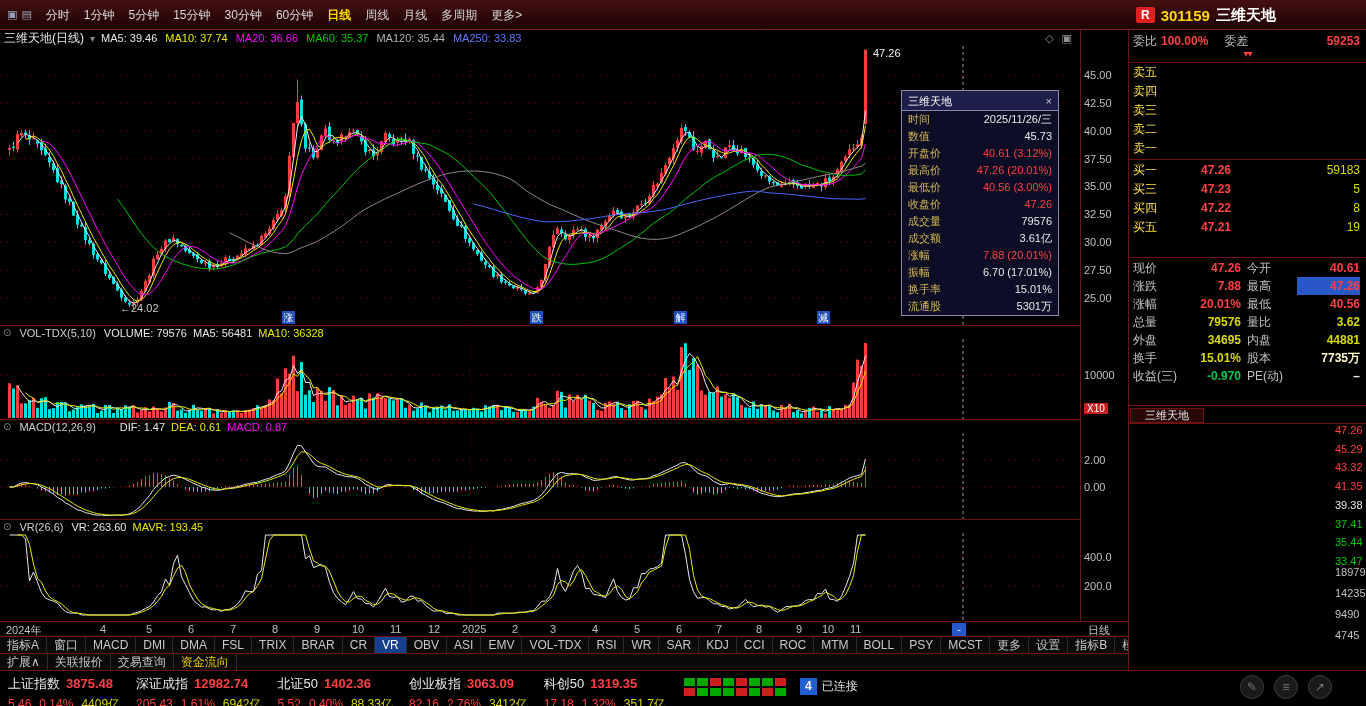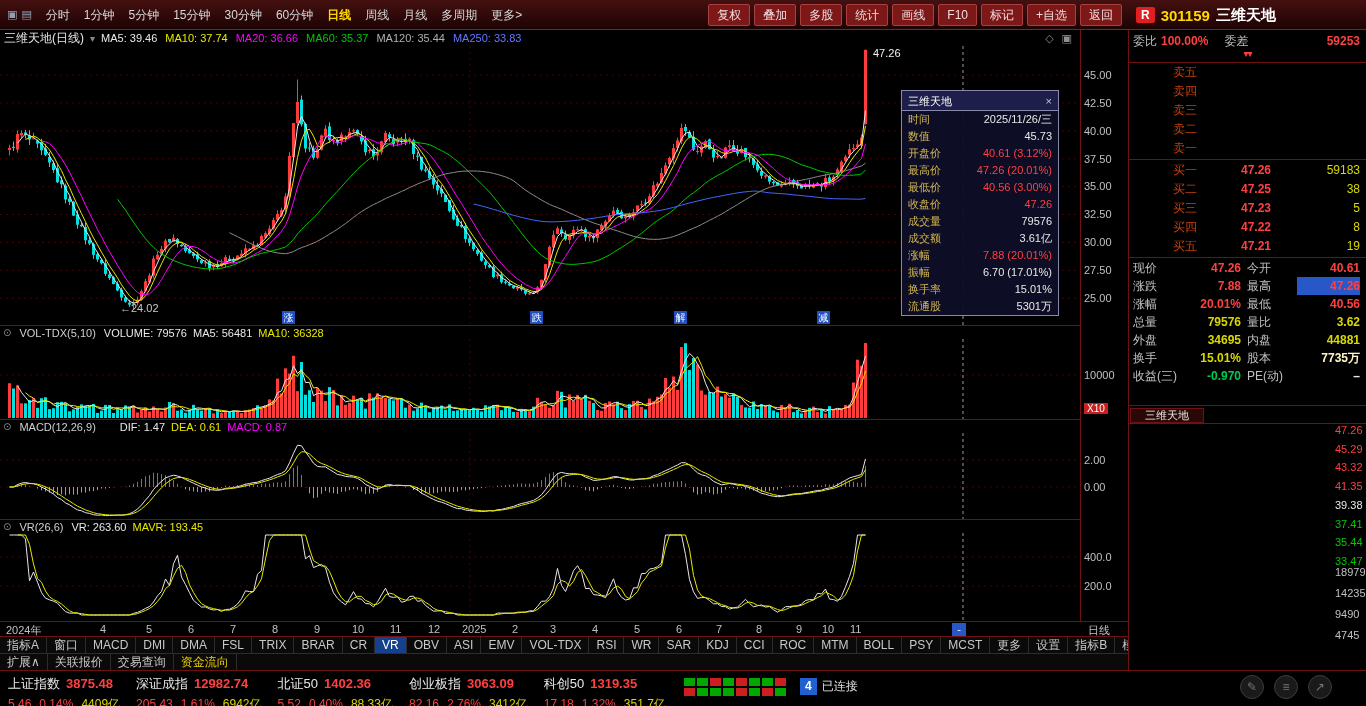--- a/index.html
+++ b/index.html
@@ -76,21 +76,21 @@
 .rp-l{color:#c0c0c0;margin-right:4px;}
 .rp-vr{color:#ff4040;font-weight:bold;}
 .rp-l2{margin-left:16px;}
 .rp-last{margin-left:auto;}
 #rp-arrow{position:absolute;top:19px;left:0;right:0;height:12px;text-align:center;color:#ff4040;
   font-size:10px;line-height:10px;letter-spacing:-1px;cursor:pointer;}
 .rp-div{position:absolute;left:0;right:0;height:1px;background:#701010;}
 #rp-sells{position:absolute;top:33px;left:0;right:0;}
 #rp-buys{position:absolute;top:131px;left:0;right:0;}
 .bs-row{display:flex;height:19px;line-height:19px;padding:0 6px 0 4px;}
-.bs-label{width:34px;color:#c2410c;margin-left:40px;}
+.bs-label{width:34px;color:#fde047;}
 .bs-price{width:64px;text-align:right;color:#ff4040;font-weight:bold;}
 .bs-qty{flex:1;text-align:right;color:#d8d800;}
 #rp-info{position:absolute;top:229px;left:0;right:0;}
 .info-row{display:flex;height:18px;line-height:18px;padding:0 6px 0 4px;}
 .info-l{width:48px;color:#c0c0c0;white-space:nowrap;}
 .info-v1{width:60px;text-align:right;font-weight:bold;white-space:nowrap;}
 .info-l2b{width:50px;margin-left:6px;}
 .info-v2{flex:1;text-align:right;font-weight:bold;white-space:nowrap;}
 .hl{background:#2858c8;}
 #rp-minitab{position:absolute;top:378px;left:1px;width:74px;height:15px;background:#2a0808;
@@ -140,31 +140,20 @@
         <div class="period">1分钟</div>
         <div class="period">5分钟</div>
         <div class="period">15分钟</div>
         <div class="period">30分钟</div>
         <div class="period">60分钟</div>
         <div class="period active">日线</div>
         <div class="period">周线</div>
         <div class="period">月线</div>
         <div class="period">多周期</div>
         <div class="period">更多&gt;</div>
-      </div>
-    <div id="tools">
-        <div class="tool-btn">复权</div>
-        <div class="tool-btn">叠加</div>
-        <div class="tool-btn">多股</div>
-        <div class="tool-btn">统计</div>
-        <div class="tool-btn">画线</div>
-        <div class="tool-btn">F10</div>
-        <div class="tool-btn">标记</div>
-        <div class="tool-btn">+自选</div>
-        <div class="tool-btn">返回</div>
       </div>
     <div id="stock-head">
       <span class="flag">R</span>
       <span class="code">301159</span>
       <span class="sname">三维天地</span>
     </div>
   </div>
 
   <div id="title-row">
     <span id="ct">三维天地(日线)</span>
@@ -1228,25 +1217,20 @@
         </div>
       </div>
     <div class="rp-div" style="top:129px"></div>
     <div id="rp-buys">
         <div class="bs-row">
           <span class="bs-label">买一</span>
           <span class="bs-price">47.26</span>
           <span class="bs-qty">59183</span>
         </div>
         <div class="bs-row">
-          <span class="bs-label">买二</span>
-          <span class="bs-price">47.25</span>
-          <span class="bs-qty">38</span>
-        </div>
-        <div class="bs-row">
           <span class="bs-label">买三</span>
           <span class="bs-price">47.23</span>
           <span class="bs-qty">5</span>
         </div>
         <div class="bs-row">
           <span class="bs-label">买四</span>
           <span class="bs-price">47.22</span>
           <span class="bs-qty">8</span>
         </div>
         <div class="bs-row">

